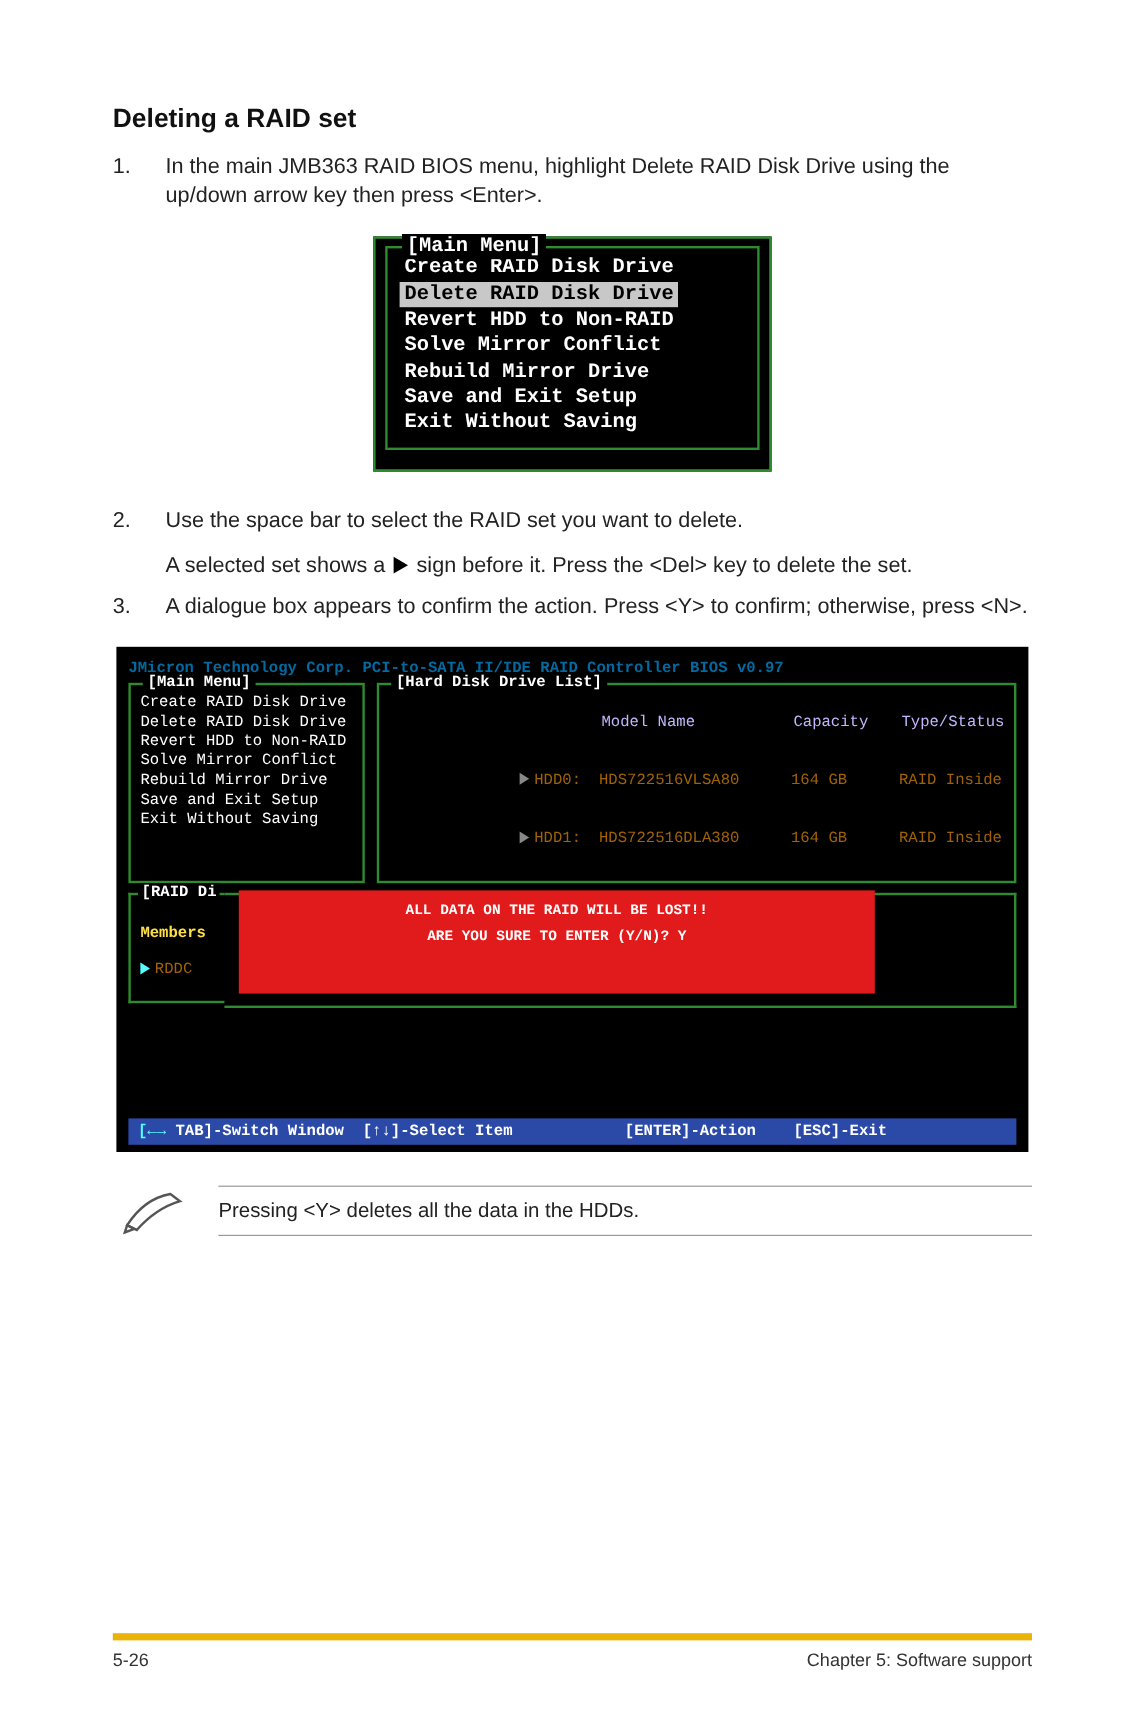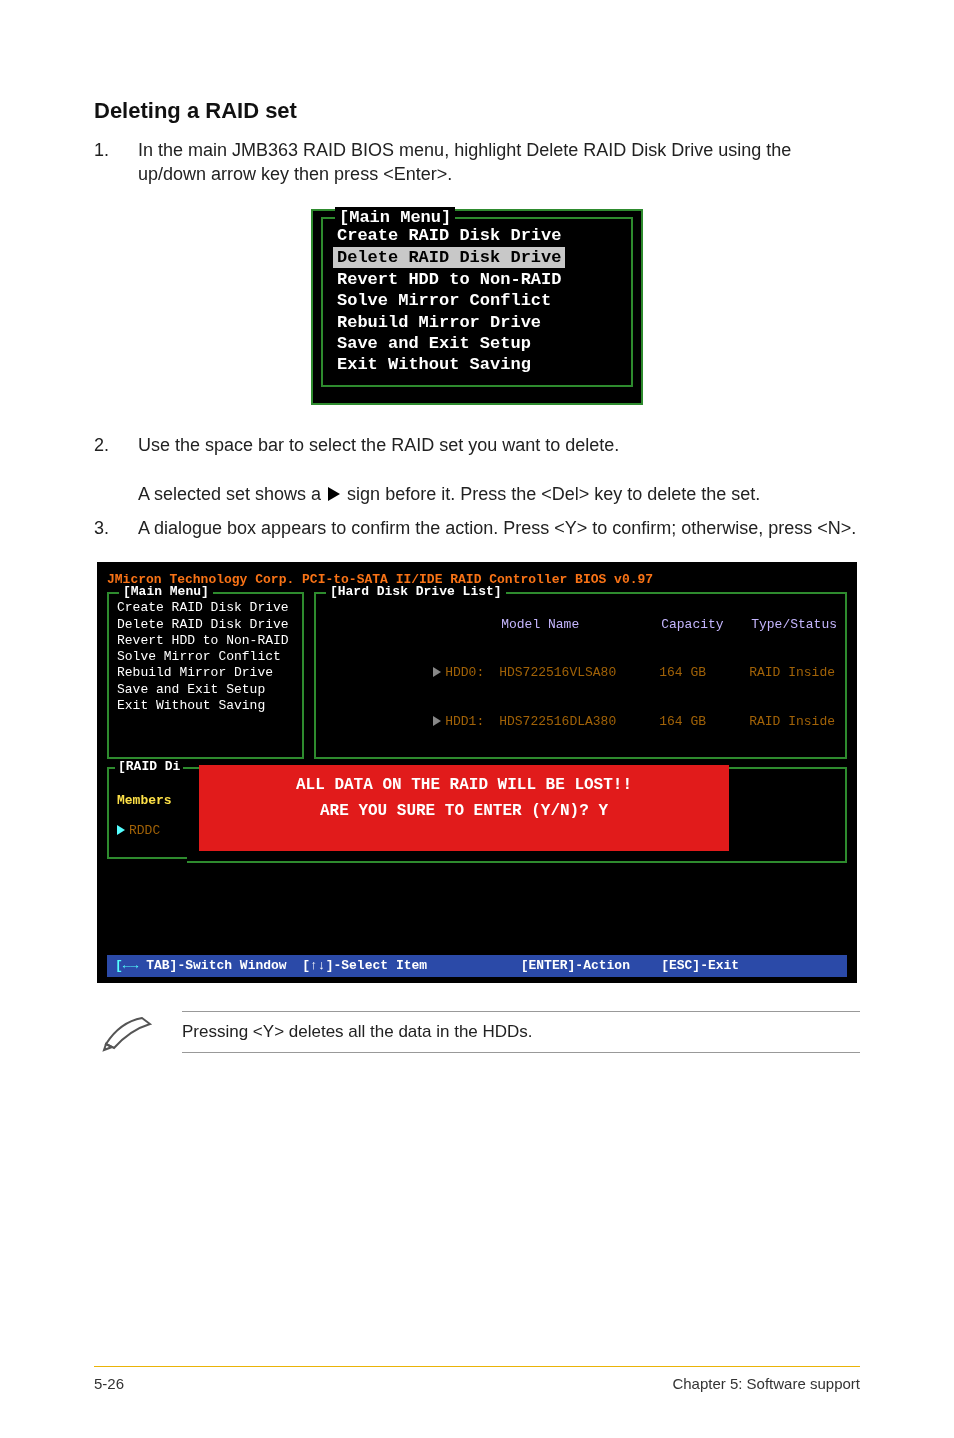--- a/index.html
+++ b/index.html
@@ -15,21 +15,21 @@
   .page {
     position: relative;
     width: 954px;
     height: 1438px;
     box-sizing: border-box;
     padding: 86px 94px 60px 94px;
   }
   h2.section-title {
     font-size: 22px;
     font-weight: bold;
-    margin: 12px 0 14px 0;
+    margin: 0 0 14px 0;
     color: #111;
   }
   ol.steps {
     list-style: none;
     margin: 0;
     padding: 0;
     font-size: 18px;
     line-height: 1.35;
   }
   ol.steps > li {
@@ -37,21 +37,21 @@
     margin-bottom: 10px;
   }
   ol.steps > li .num {
     width: 44px;
     flex: 0 0 44px;
   }
   ol.steps > li .body {
     flex: 1;
   }
   .sub {
-    margin-top: 24px;
+    margin-top: 13px;
   }
   .tri-inline {
     display: inline-block;
     width: 0; height: 0;
     border-top: 7px solid transparent;
     border-bottom: 7px solid transparent;
     border-left: 12px solid #000;
     vertical-align: -1px;
     margin: 0 2px;
   }
@@ -111,21 +111,21 @@
     color: #fff;
     font-family: "Courier New", monospace;
     font-size: 13px;
     width: 760px;
     box-sizing: border-box;
     padding: 10px 10px 6px 10px;
     line-height: 1.25;
     position: relative;
   }
   .bios2 .header-line {
-    color: #f97316;
+    color: #0369a1;
     font-weight: bold;
     margin-bottom: 4px;
     white-space: pre;
   }
   .bios2 .toprow {
     display: flex;
     gap: 10px;
   }
   .panel {
     border: 2px solid #2e8b2e;
@@ -193,21 +193,21 @@
   .redbox {
     position: absolute;
     left: 92px;
     top: -2px;
     right: 118px;
     height: 86px;
     background: #e11b1b;
     color: #fff;
     text-align: center;
     font-weight: bold;
-    font-size: 16px;
+    font-size: 12px;
     padding-top: 10px;
     box-sizing: border-box;
     font-family: "Courier New", monospace;
   }
   .midrow .rightpad {
     border: 2px double #2e8b2e;
     border-left: none;
     flex: 1;
     height: 92px;
     margin-left: 0;
@@ -247,21 +247,21 @@
     border-bottom: 1px solid #999;
     padding: 10px 0;
     font-size: 17px;
   }
 
   .page-footer {
     position: absolute;
     bottom: 46px;
     left: 94px;
     right: 94px;
-    border-top: 1px solid #eab308;
+    border-top: 6px solid #eab308;
     padding-top: 8px;
     display: flex;
     justify-content: space-between;
     font-size: 15px;
     color: #333;
   }
 </style>
 </head>
 <body>
 

